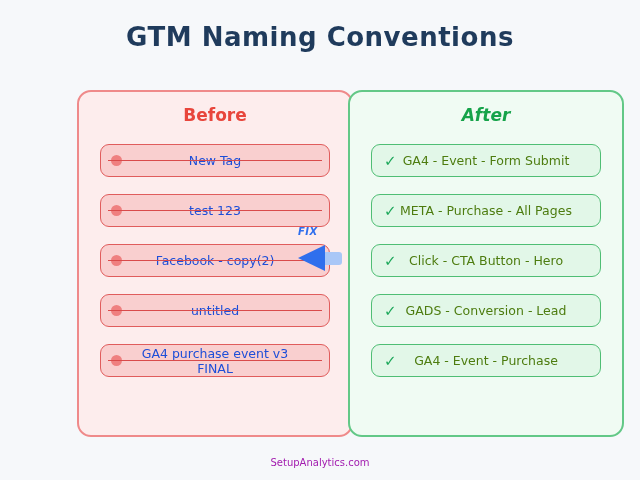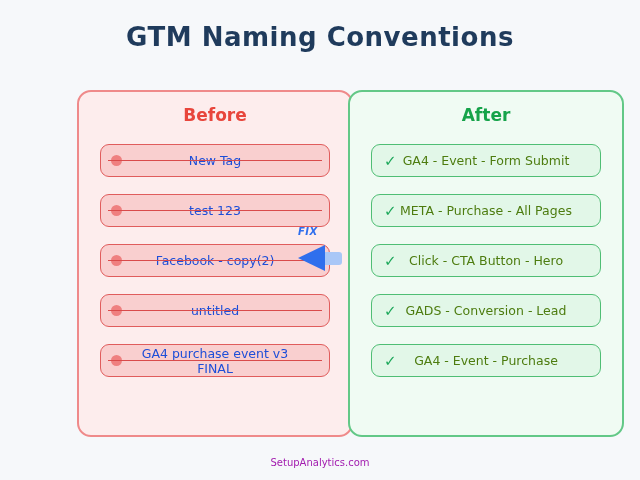--- a/index.html
+++ b/index.html
@@ -51,21 +51,21 @@
     border-color: #63c887;
   }
   .panel-title {
     position: absolute;
     top: 13px; left: 0; right: 0;
     text-align: center;
     font-size: 17px;
     font-weight: bold;
   }
   .panel.before .panel-title { color: #e8463c; }
-  .panel.after  .panel-title { color: #16a34a; }
+  .panel.after  .panel-title { color: #16a34a; font-style: italic; }
 
   .item {
     position: absolute;
     left: 21px;
     width: 230px;
     height: 33px;
     border-radius: 9px;
     border: 1.5px solid;
     display: flex;
     align-items: center;

